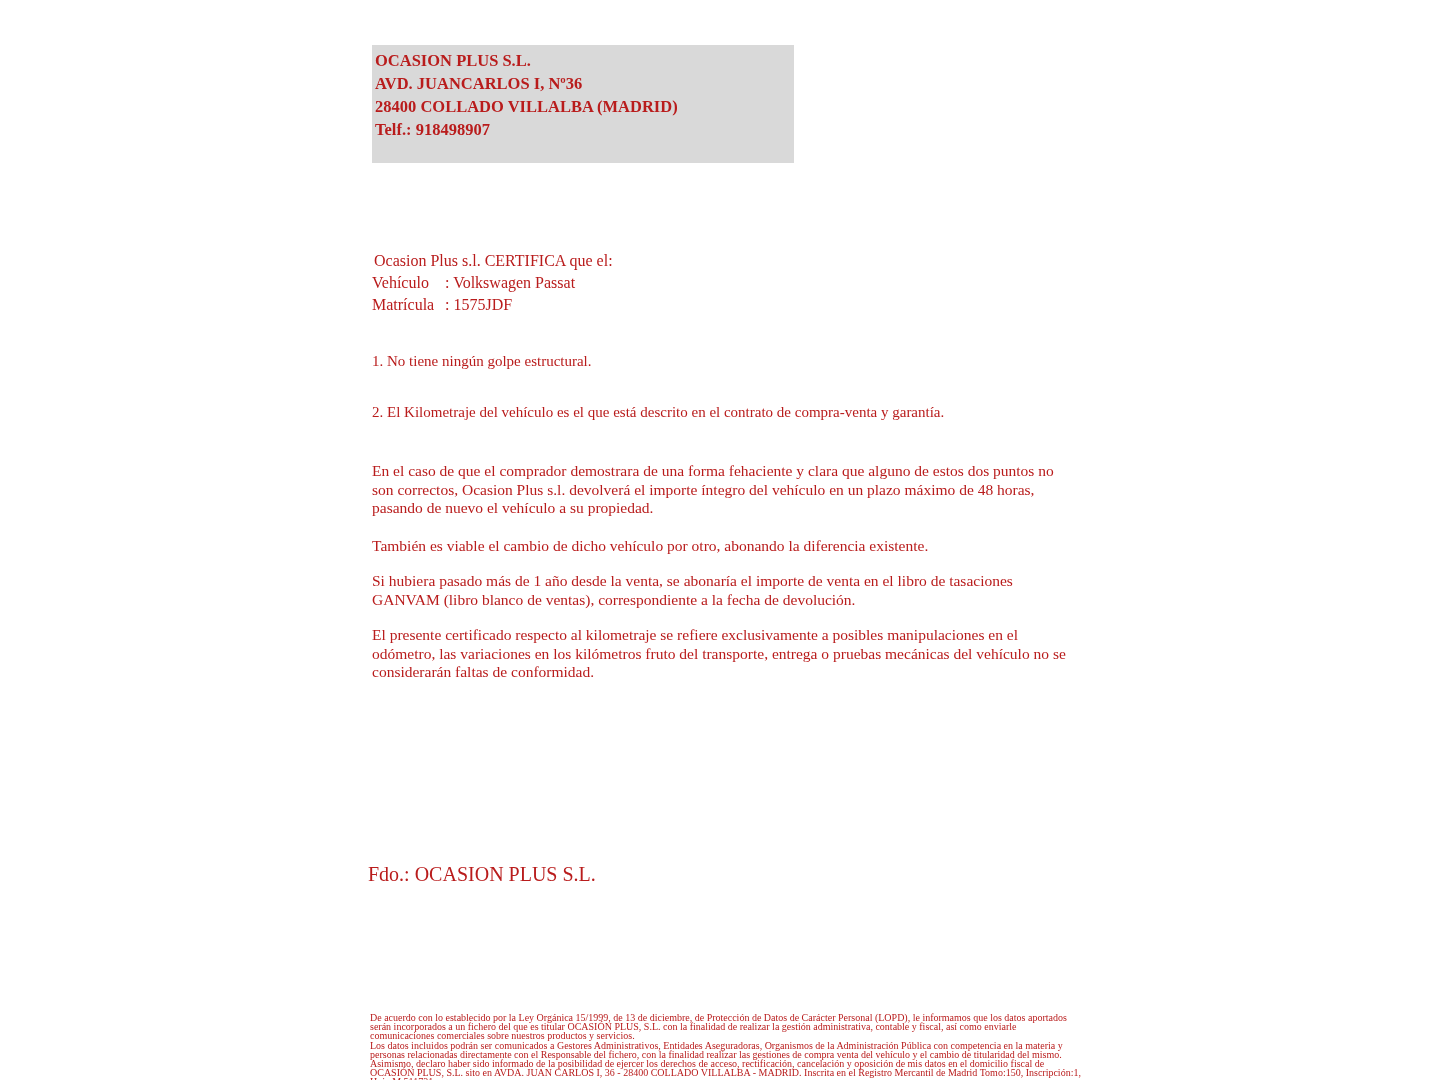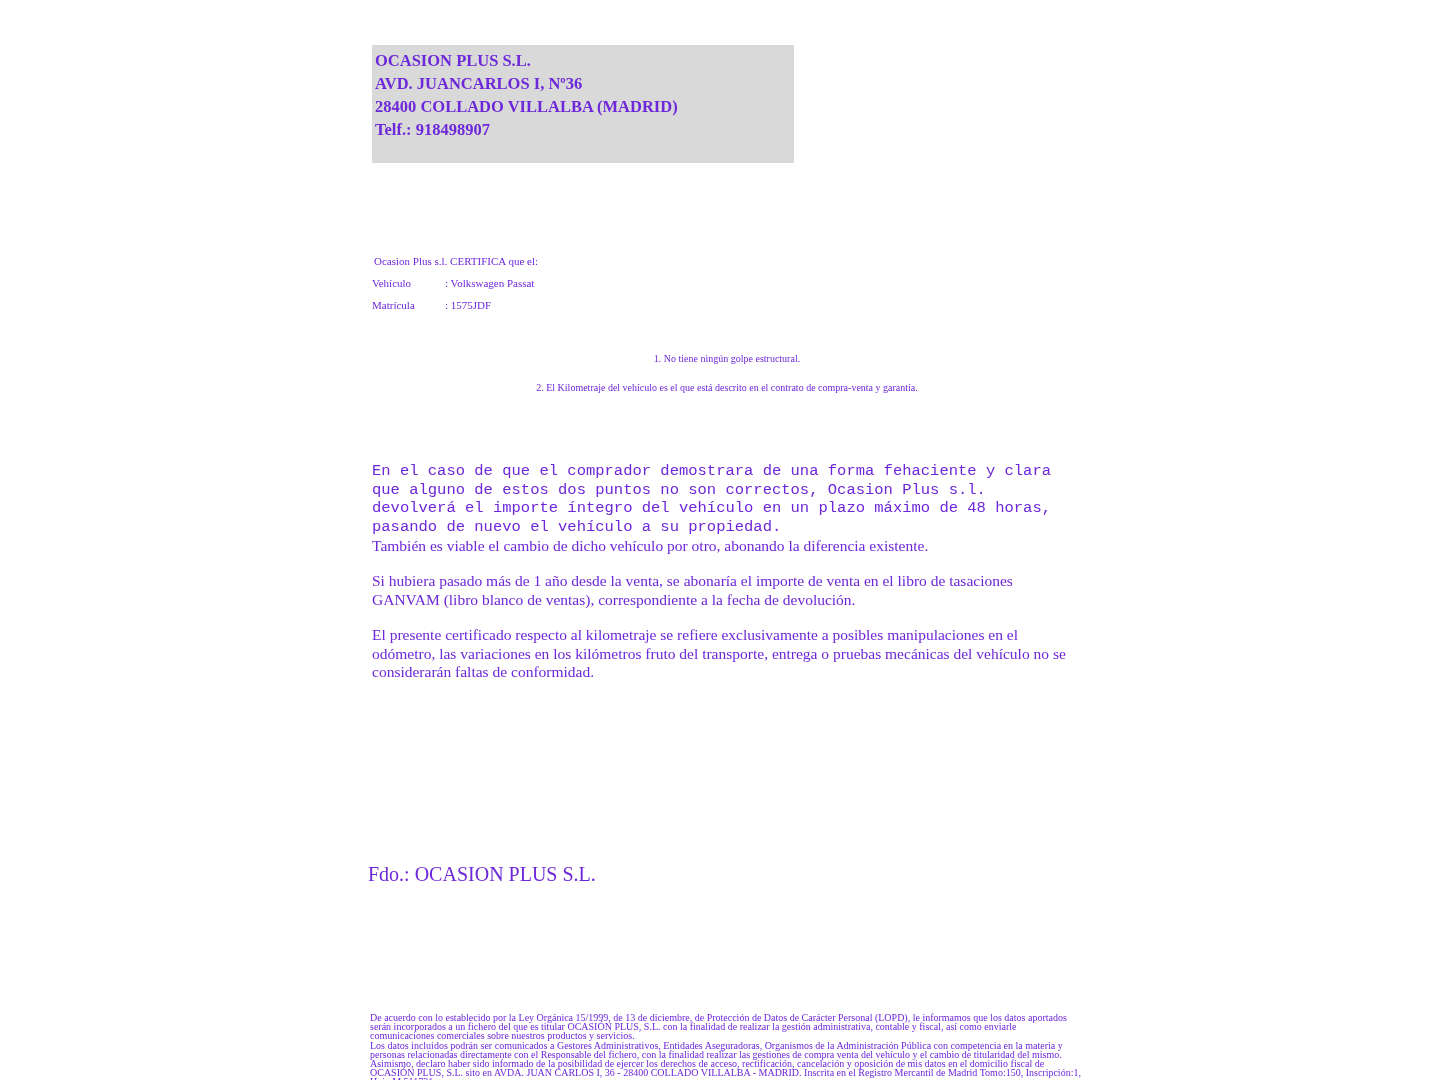--- a/index.html
+++ b/index.html
@@ -3,21 +3,21 @@
 <meta charset="utf-8">
 <style>
   * { margin: 0; padding: 0; box-sizing: border-box; }
   html, body { background: #ffffff; }
   .page {
     position: relative;
     width: 1440px;
     height: 1080px;
     background: #ffffff;
     font-family: "Liberation Serif", serif;
-    color: #6d28d9;
+    color: #b91c1c;
     overflow: hidden;
   }
   .header-box {
     position: absolute;
     left: 372px;
     top: 45px;
     width: 422px;
     height: 118px;
     background: #d9d9d9;
     padding: 4px 4px 4px 3px;
@@ -29,39 +29,39 @@
     position: absolute;
     left: 690px;
     top: 206px;
     font-size: 15.5px;
     white-space: nowrap;
   }
   .certify {
     position: absolute;
     left: 372px;
     top: 250px;
-    font-size: 11px;
+    font-size: 16px;
     line-height: 22px;
   }
   .certify .intro { padding-left: 2px; }
   .field-label {
     display: inline-block;
     min-width: 73px;
   }
-  .point { position: absolute; left: 372px; width: 710px; font-size: 10px; text-align: center; }
+  .point { position: absolute; left: 372px; width: 710px; font-size: 15px; }
   .point-1 { top: 353px; }
-  .point-2 { top: 382px; }
+  .point-2 { top: 404px; }
   .para {
     position: absolute;
     left: 372px;
     width: 706px;
     font-size: 15.5px;
     line-height: 18.7px;
   }
-  .para-1 { top: 462px; font-family: Liberation Mono, monospace; }
+  .para-1 { top: 462px; }
   .para-2 { top: 537px; }
   .para-3 { top: 572px; }
   .para-4 { top: 626px; }
   .signature {
     position: absolute;
     left: 368px;
     top: 863px;
     font-size: 20px;
   }
   .legal {

